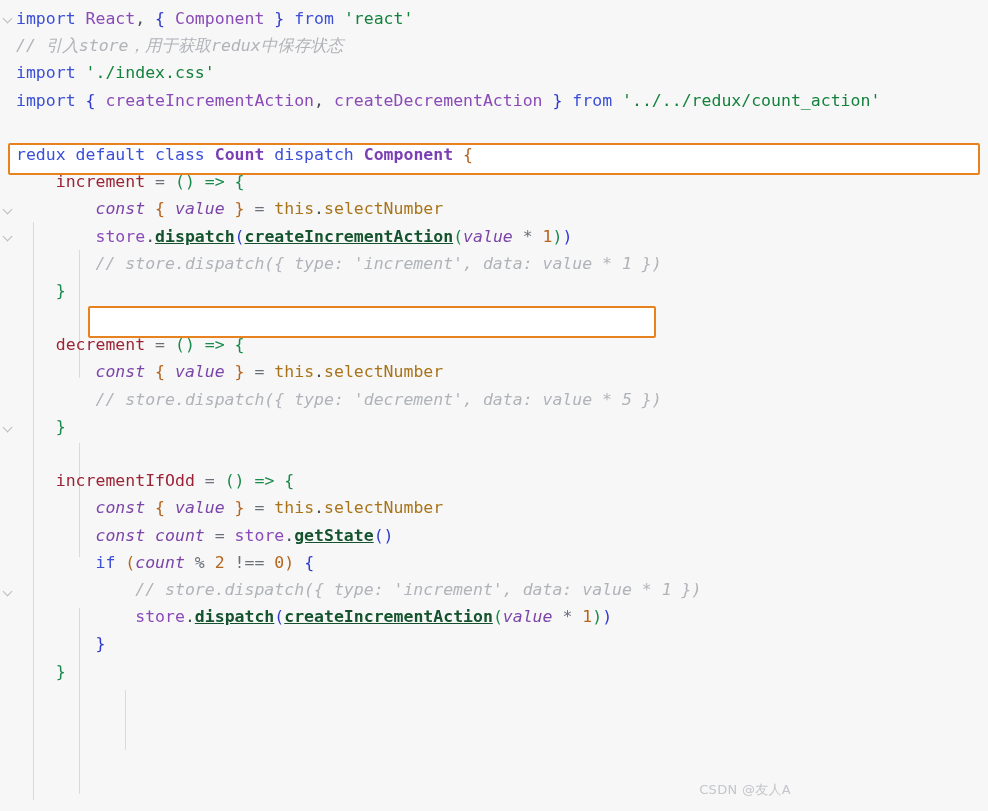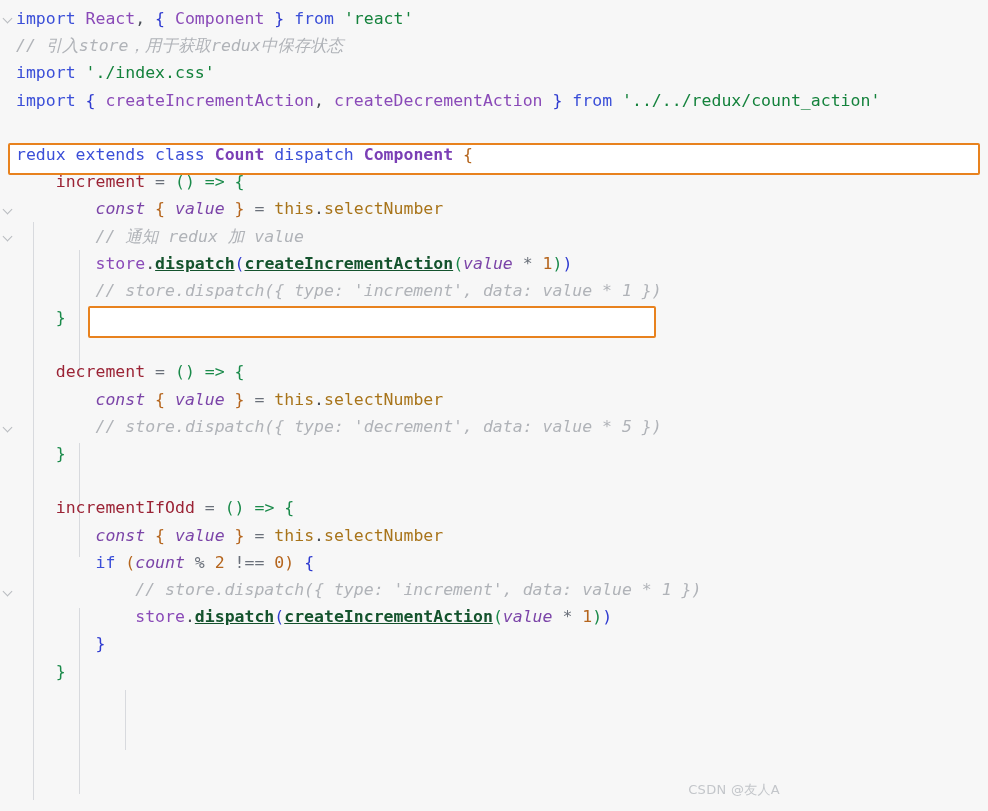--- a/index.html
+++ b/index.html
@@ -91,21 +91,21 @@
     position: absolute;
     border: 2px solid #e8821e;
     background: #ffffff;
     border-radius: 2px;
     z-index: 1;
   }
 
   
   .watermark {
     position: absolute;
-    right: 31px; bottom: 8px;
+    right: 20px; bottom: 8px;
     font-family: "DejaVu Sans", "Liberation Sans", sans-serif;
     font-size: 13px;
     color: #c3c6ca;
     z-index: 5;
     letter-spacing: .3px;
   }
 </style>
 </head>
 <body>
 
@@ -135,27 +135,26 @@
     <div class="line"><span class="com">// 引入store，用于获取redux中保存状态</span></div>
 
     <div class="line"><span class="kw">import</span> <span class="str">'./index.css'</span></div>
 
 
 
     <div class="line"><span class="kw">import</span> <span class="brace-b">{</span> <span class="ident">createIncrementAction</span><span class="punct">,</span> <span class="ident">createDecrementAction</span> <span class="brace-b">}</span> <span class="kw">from</span> <span class="str">'../../redux/count_action'</span></div>
 
     <div class="line">&nbsp;</div>
 
-    <div class="line"><span class="kw">redux</span> <span class="kw">extends</span> <span class="kw">class</span> <span class="cls">Count</span> <span class="kw">dispatch</span> <span class="cls">Component</span> <span class="brace-o">{</span></div>
+    <div class="line"><span class="kw">redux</span> <span class="kw">default</span> <span class="kw">class</span> <span class="cls">Count</span> <span class="kw">dispatch</span> <span class="cls">Component</span> <span class="brace-o">{</span></div>
 
     <div class="line">    <span class="fn">increment</span> <span class="op">=</span> <span class="brace-g">()</span> <span class="arrow">=&gt;</span> <span class="brace-g">{</span></div>
 
     <div class="line">        <span class="kw-p">const</span> <span class="brace-o">{</span> <span class="kw-p">value</span> <span class="brace-o">}</span> <span class="op">=</span> <span class="this">this</span><span class="punct">.</span><span class="this">selectNumber</span></div>
 
-    <div class="line">        <span class="com">// 通知 redux 加 value</span></div>
 
     <div class="line">        <span class="ident">store</span><span class="punct">.</span><span class="fncall">dispatch</span><span class="brace-b">(</span><span class="fncall">createIncrementAction</span><span class="brace-g">(</span><span class="kw-p">value</span> <span class="op">*</span> <span class="num">1</span><span class="brace-g">)</span><span class="brace-b">)</span></div>
 
     <div class="line">        <span class="com">// store.dispatch({ type: 'increment', data: value * 1 })</span></div>
 
     <div class="line">    <span class="brace-g">}</span></div>
 
     <div class="line">&nbsp;</div>
 
     <div class="line">    <span class="fn">decrement</span> <span class="op">=</span> <span class="brace-g">()</span> <span class="arrow">=&gt;</span> <span class="brace-g">{</span></div>
@@ -166,20 +165,21 @@
 
 
     <div class="line">    <span class="brace-g">}</span></div>
 
     <div class="line">&nbsp;</div>
 
     <div class="line">    <span class="fn">incrementIfOdd</span> <span class="op">=</span> <span class="brace-g">()</span> <span class="arrow">=&gt;</span> <span class="brace-g">{</span></div>
 
     <div class="line">        <span class="kw-p">const</span> <span class="brace-o">{</span> <span class="kw-p">value</span> <span class="brace-o">}</span> <span class="op">=</span> <span class="this">this</span><span class="punct">.</span><span class="this">selectNumber</span></div>
 
+    <div class="line">        <span class="kw-p">const</span> <span class="kw-p">count</span> <span class="op">=</span> <span class="ident">store</span><span class="punct">.</span><span class="fncall">getState</span><span class="brace-b">()</span></div>
 
     <div class="line">        <span class="kw">if</span> <span class="brace-o">(</span><span class="kw-p">count</span> <span class="op">%</span> <span class="num">2</span> <span class="op">!==</span> <span class="num">0</span><span class="brace-o">)</span> <span class="brace-b">{</span></div>
 
     <div class="line">            <span class="com">// store.dispatch({ type: 'increment', data: value * 1 })</span></div>
 
     <div class="line">            <span class="ident">store</span><span class="punct">.</span><span class="fncall">dispatch</span><span class="brace-b">(</span><span class="fncall">createIncrementAction</span><span class="brace-g">(</span><span class="kw-p">value</span> <span class="op">*</span> <span class="num">1</span><span class="brace-g">)</span><span class="brace-b">)</span></div>
 
     <div class="line">        <span class="brace-b">}</span></div>
 
     <div class="line">    <span class="brace-g">}</span></div>

